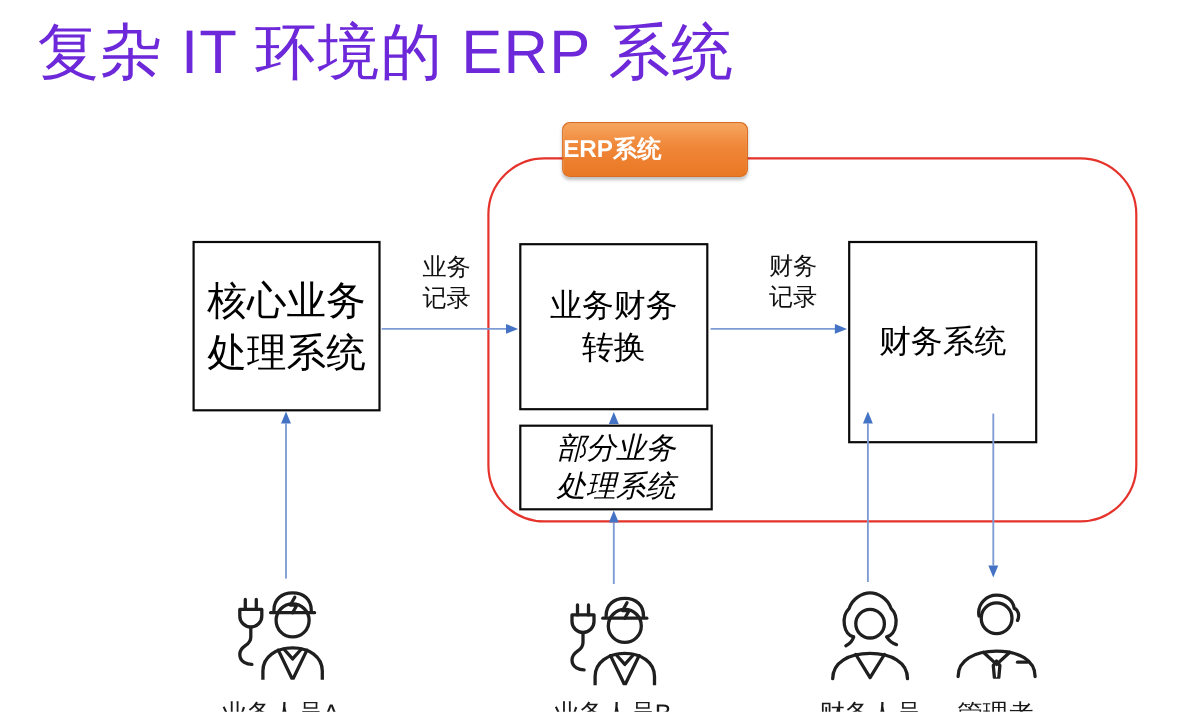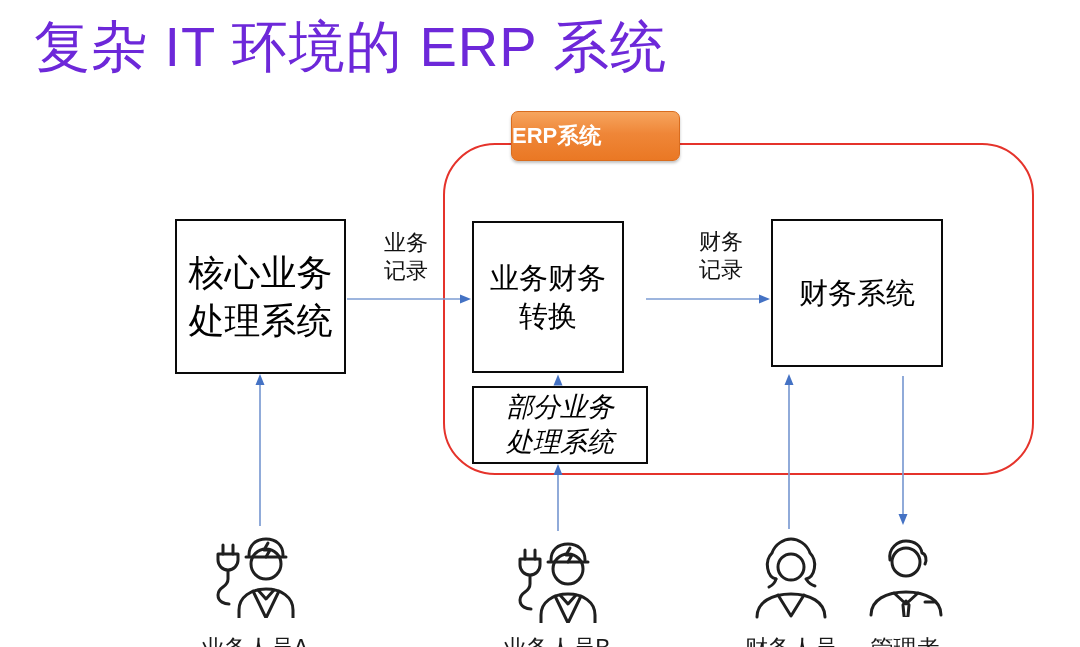--- a/index.html
+++ b/index.html
@@ -27,22 +27,22 @@
     box-shadow:0 2px 3px rgba(0,0,0,0.25);
     display:flex;align-items:center;
     color:#ffffff;font-size:22px;font-weight:600;
   }
   .node{
     border:2px solid #0a0a0a;background:#ffffff;box-sizing:border-box;
     display:flex;align-items:center;justify-content:center;text-align:center;
     white-space:pre-line;color:#000;
   }
   .node-core    {left:175px;top:219px;width:171px;height:155px;font-size:36px;line-height:1.32;}
-  .node-conv    {left:472px;top:221px;width:152px;height:152px;font-size:29px;line-height:1.32;}
-  .node-finance {left:771px;top:219px;width:172px;height:148px;font-size:29px;line-height:1.32;}
+  .node-conv    {left:472px;top:221px;width:172px;height:152px;font-size:29px;line-height:1.32;}
+  .node-finance {left:771px;top:219px;width:172px;height:184px;font-size:29px;line-height:1.32;}
   .node-partial {left:472px;top:386px;width:176px;height:78px;font-size:27px;line-height:1.3;font-style:italic;}
   .edge-label{
     font-size:22px;line-height:1.25;text-align:center;white-space:pre-line;color:#111;
   }
   .lbl-business{left:366px;top:229px;width:80px;}
   .lbl-finance {left:681px;top:228px;width:80px;}
   .person-label{
     font-size:23px;text-align:center;color:#1a1a1a;white-space:nowrap;
   }
   .plbl-a{left:191px;top:633px;width:128px;}

